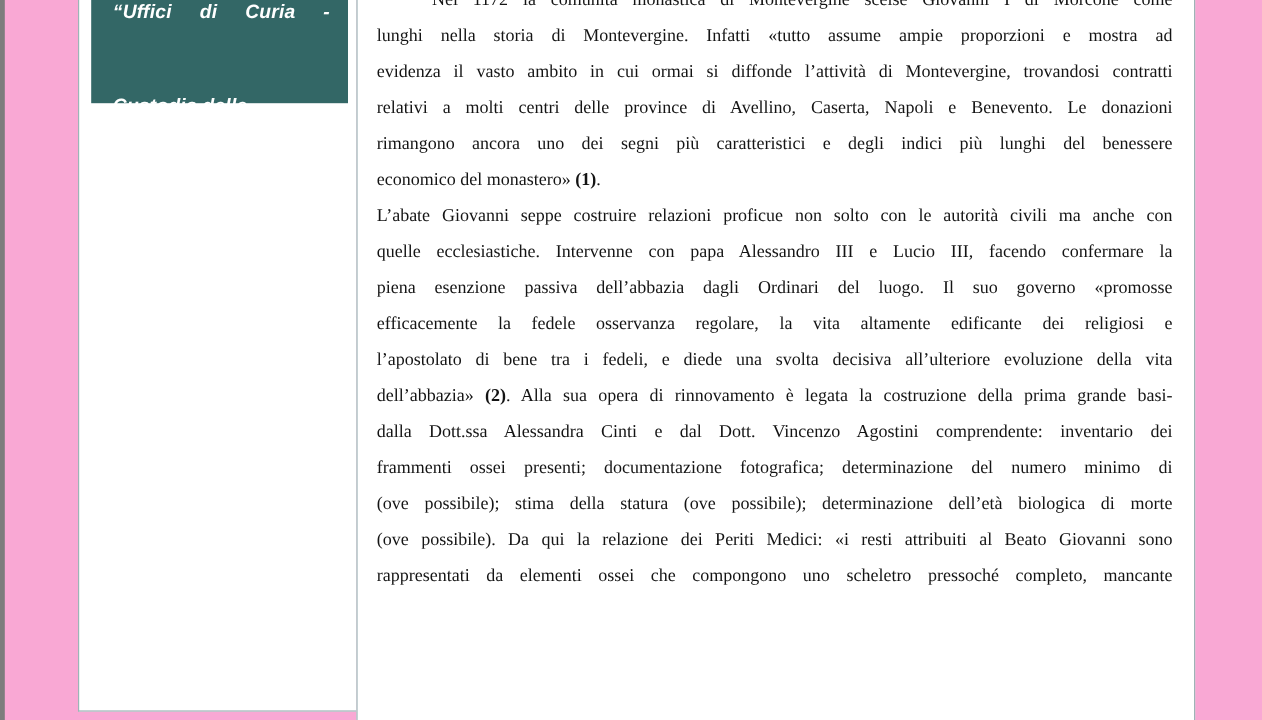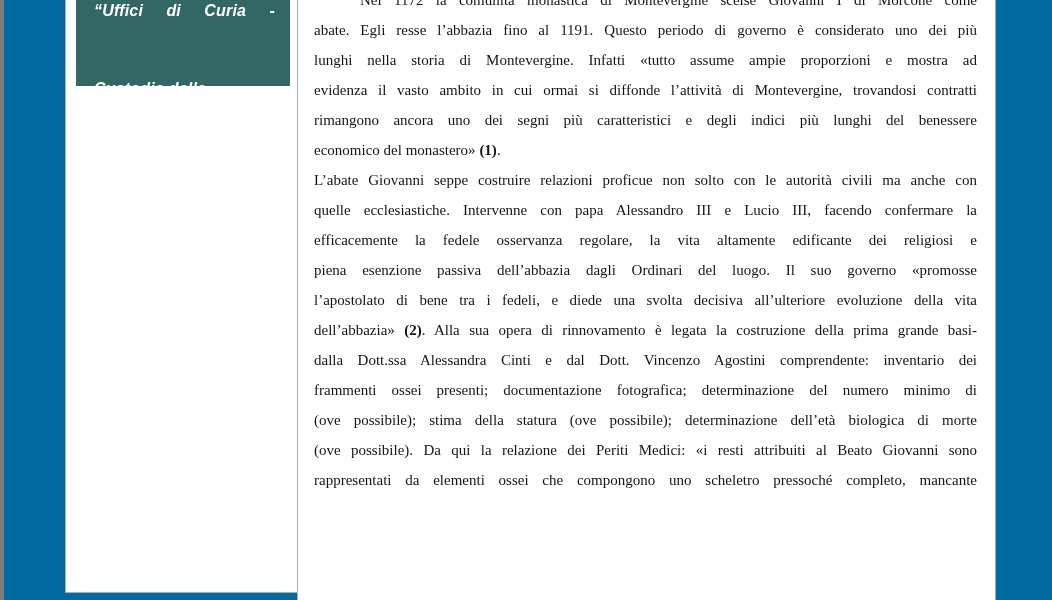--- a/index.html
+++ b/index.html
@@ -3,21 +3,21 @@
 <meta charset="utf-8">
 <style>
   html, body { margin: 0; padding: 0; }
   body {
     width: 1052px; height: 600px; overflow: hidden;
     background: #ffffff;
     font-family: "Liberation Serif", "DejaVu Serif", serif;
   }
   .stage {
     position: relative; width: 1052px; height: 600px; overflow: hidden;
-    background: #0369a1;
+    background: #f9a8d4;
   }
   
   .window-edge {
     position: absolute; left: 0; top: 0; width: 4px; height: 600px;
     background: #7d7d7d;
   }
   
   .sidebar {
     position: absolute; left: 65px; top: -12px; width: 232px; height: 605px;
     border-left: 1px solid #9db4b6;
@@ -75,29 +75,29 @@
     <div class="label-box">
       <div class="label-line1">“Uffici di Curia -</div>
       <div class="label-line2">Custodia delle reliquie”</div>
     </div>
   </div>
 
   <div class="main-col"></div>
 
   <div class="doc-text">
       <div class="tline indent">Nel 1172 la comunità monastica di Montevergine scelse Giovanni I di Morcone come</div>
-      <div class="tline">abate. Egli resse l’abbazia fino al 1191. Questo periodo di governo è considerato uno dei più</div>
       <div class="tline">lunghi nella storia di Montevergine. Infatti «tutto assume ampie proporzioni e mostra ad</div>
       <div class="tline">evidenza il vasto ambito in cui ormai si diffonde l’attività di Montevergine, trovandosi contratti</div>
+      <div class="tline">relativi a molti centri delle province di Avellino, Caserta, Napoli e Benevento. Le donazioni</div>
       <div class="tline">rimangono ancora uno dei segni più caratteristici e degli indici più lunghi del benessere</div>
       <div class="tline noj">economico del monastero» <b>(1)</b>.</div>
       <div class="tline">L’abate Giovanni seppe costruire relazioni proficue non solto con le autorità civili ma anche con</div>
       <div class="tline">quelle ecclesiastiche. Intervenne con papa Alessandro III e Lucio III, facendo confermare la</div>
+      <div class="tline">piena esenzione passiva dell’abbazia dagli Ordinari del luogo. Il suo governo «promosse</div>
       <div class="tline">efficacemente la fedele osservanza regolare, la vita altamente edificante dei religiosi e</div>
-      <div class="tline">piena esenzione passiva dell’abbazia dagli Ordinari del luogo. Il suo governo «promosse</div>
       <div class="tline">l’apostolato di bene tra i fedeli, e diede una svolta decisiva all’ulteriore evoluzione della vita</div>
       <div class="tline">dell’abbazia» <b>(2)</b>. Alla sua opera di rinnovamento è legata la costruzione della prima grande basi-</div>
       <div class="tline">dalla Dott.ssa Alessandra Cinti e dal Dott. Vincenzo Agostini comprendente: inventario dei</div>
       <div class="tline">frammenti ossei presenti; documentazione fotografica; determinazione del numero minimo di</div>
       <div class="tline">(ove possibile); stima della statura (ove possibile); determinazione dell’età biologica di morte</div>
       <div class="tline">(ove possibile). Da qui la relazione dei Periti Medici: «i resti attribuiti al Beato Giovanni sono</div>
       <div class="tline">rappresentati da elementi ossei che compongono uno scheletro pressoché completo, mancante</div>
     </div>
 
 </div>

